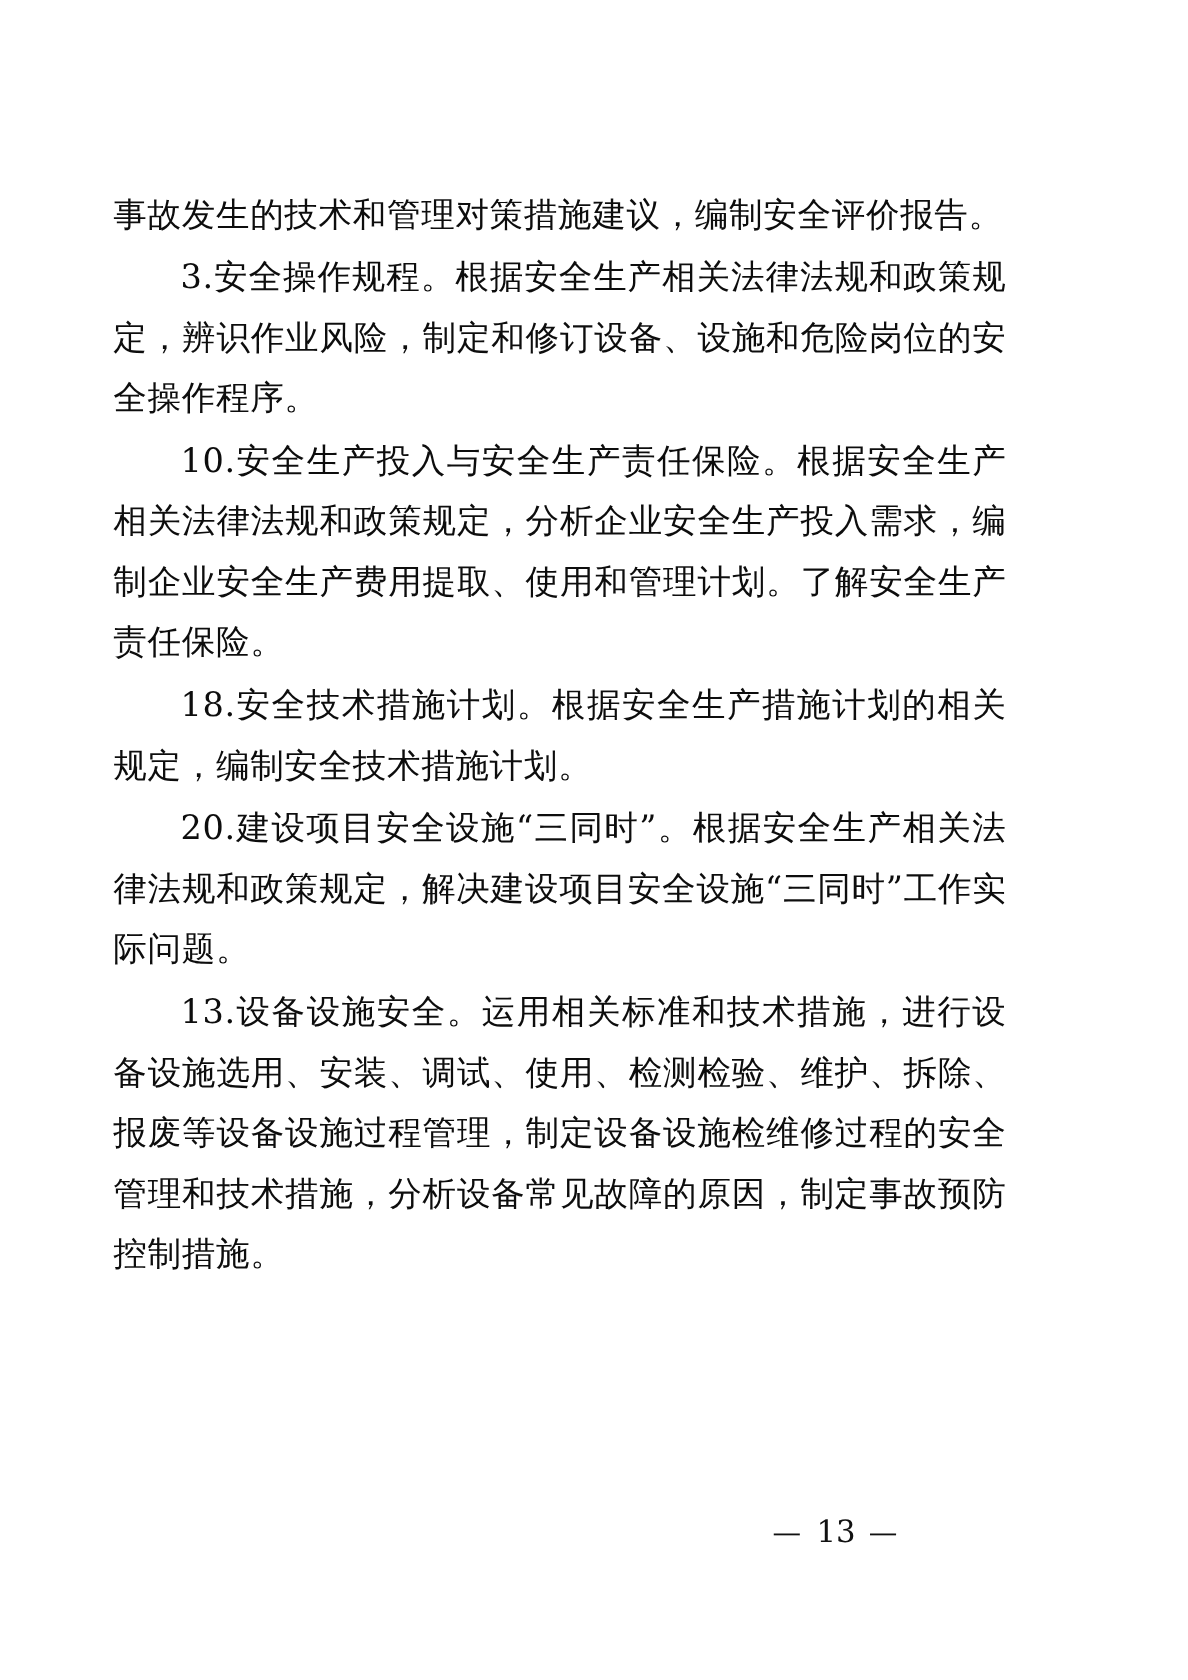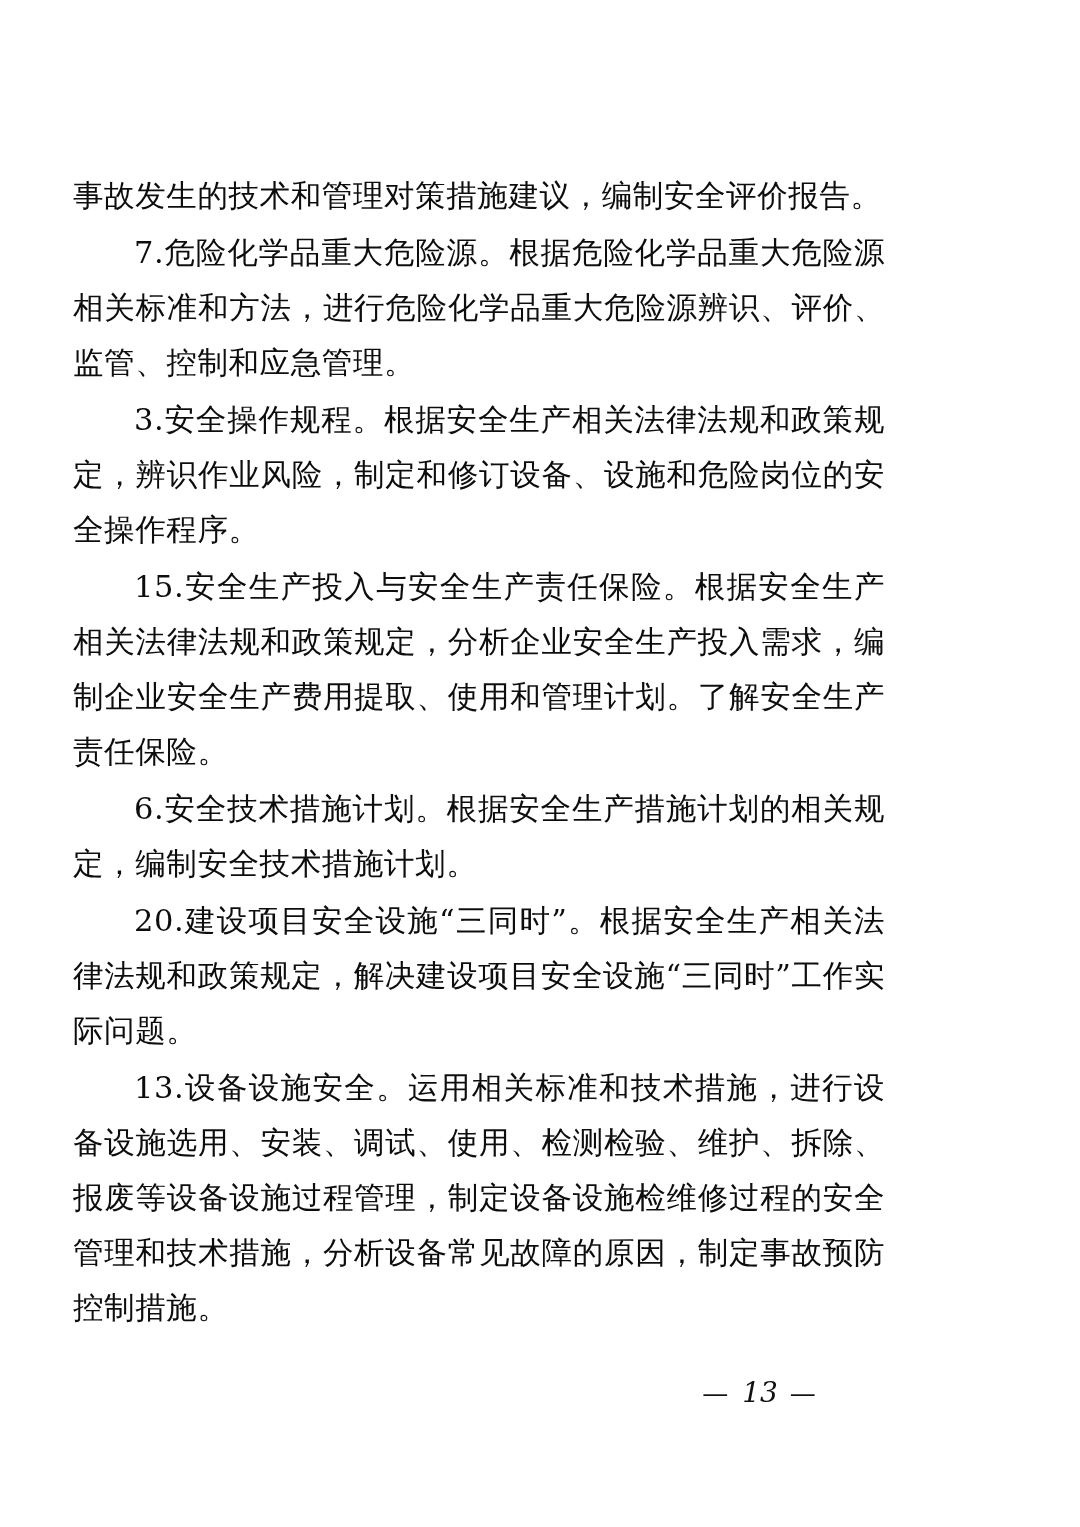--- a/index.html
+++ b/index.html
@@ -12,21 +12,21 @@
     background: #ffffff;
     font-family: "DejaVu Serif", "Liberation Serif", serif;
     color: #101010;
     overflow: hidden;
   }
   .page {
     position: relative;
     width: 1080px;
     height: 1527px;
     box-sizing: border-box;
-    padding: 168px 135px 0 73px;
+    padding: 168px 135px 0 103px;
   }
   .doc-body {
     width: 812px;
   }
   .para {
     font-size: 30.5px;
     line-height: 55px;
     letter-spacing: 0.6px;
     text-align: justify;
     text-justify: inter-ideograph;
@@ -48,33 +48,31 @@
     color: #111111;
     padding-left: 440px;
   }
   .page-number .dash {
     font-size: 26px;
     letter-spacing: 2px;
   }
   .page-number .num {
     margin: 0 12px;
     letter-spacing: 0;
-    font-style: italic;
   }
 </style>
 </head>
 <body>
 
 <div class="page">
   <div class="doc-body">
     <p class="para">事故发生的技术和管理对策措施建议，编制安全评价报告。</p>
-    <p class="para indent">7.危险化学品重大危险源。根据危险化学品重大危险源相关标准和方法，进行危险化学品重大危险源辨识、评价、监管、控制和应急管理。</p>
     <p class="para indent">3.安全操作规程。根据安全生产相关法律法规和政策规定，辨识作业风险，制定和修订设备、设施和危险岗位的安全操作程序。</p>
-    <p class="para indent">15.安全生产投入与安全生产责任保险。根据安全生产相关法律法规和政策规定，分析企业安全生产投入需求，编制企业安全生产费用提取、使用和管理计划。了解安全生产责任保险。</p>
-    <p class="para indent">6.安全技术措施计划。根据安全生产措施计划的相关规定，编制安全技术措施计划。</p>
+    <p class="para indent">10.安全生产投入与安全生产责任保险。根据安全生产相关法律法规和政策规定，分析企业安全生产投入需求，编制企业安全生产费用提取、使用和管理计划。了解安全生产责任保险。</p>
+    <p class="para indent">18.安全技术措施计划。根据安全生产措施计划的相关规定，编制安全技术措施计划。</p>
     <p class="para indent">20.建设项目安全设施“三同时”。根据安全生产相关法律法规和政策规定，解决建设项目安全设施“三同时”工作实际问题。</p>
     <p class="para indent">13.设备设施安全。运用相关标准和技术措施，进行设备设施选用、安装、调试、使用、检测检验、维护、拆除、报废等设备设施过程管理，制定设备设施检维修过程的安全管理和技术措施，分析设备常见故障的原因，制定事故预防控制措施。</p>
   </div>
 
   <div class="page-number">
     <span class="dash">—</span><span class="num">13</span><span class="dash">—</span>
   </div>
 </div>
 
 </body></html>

